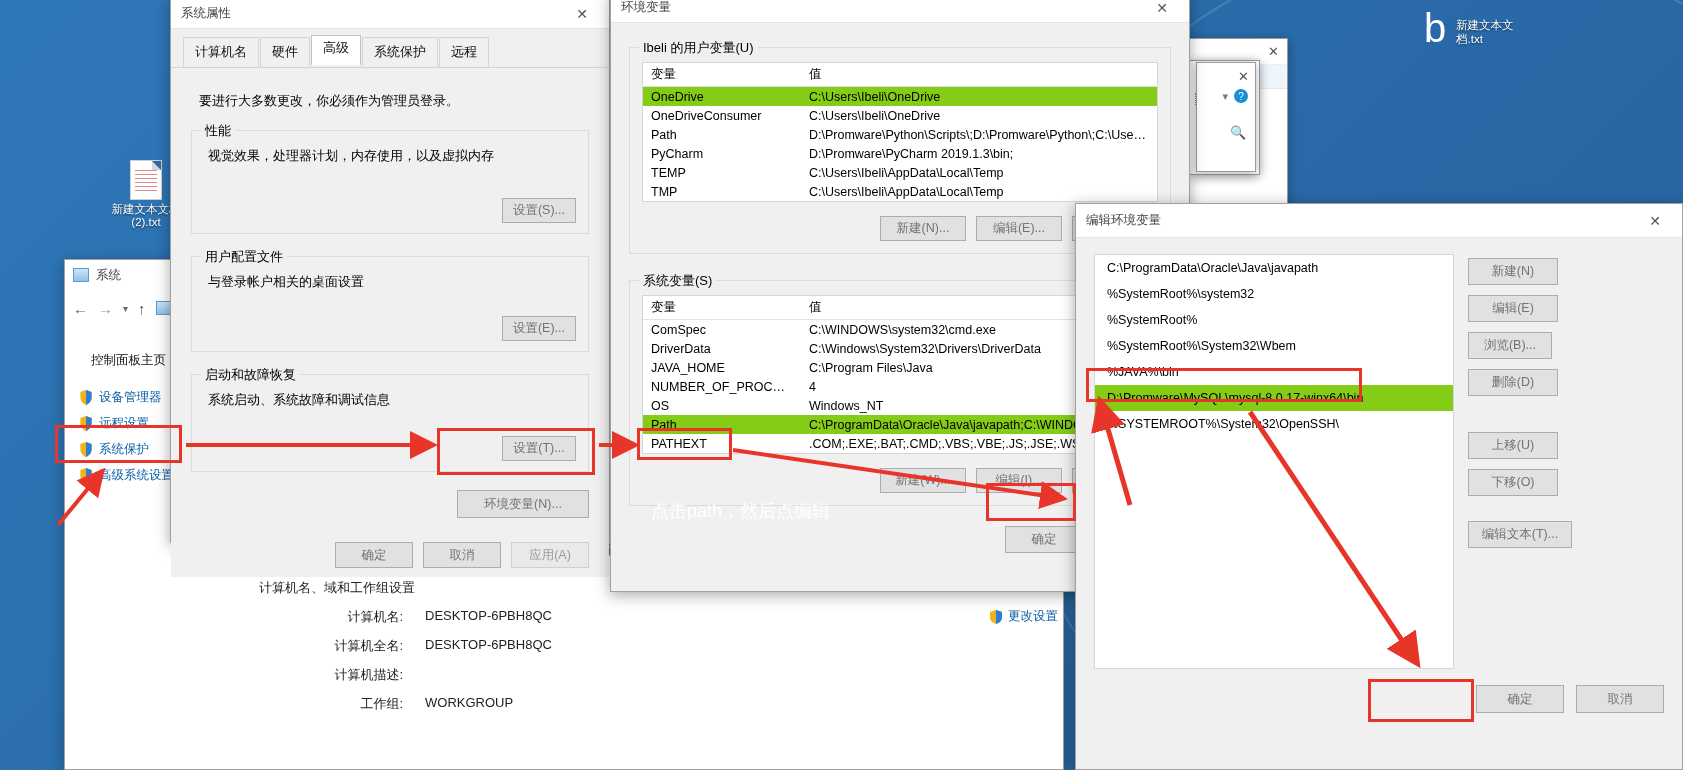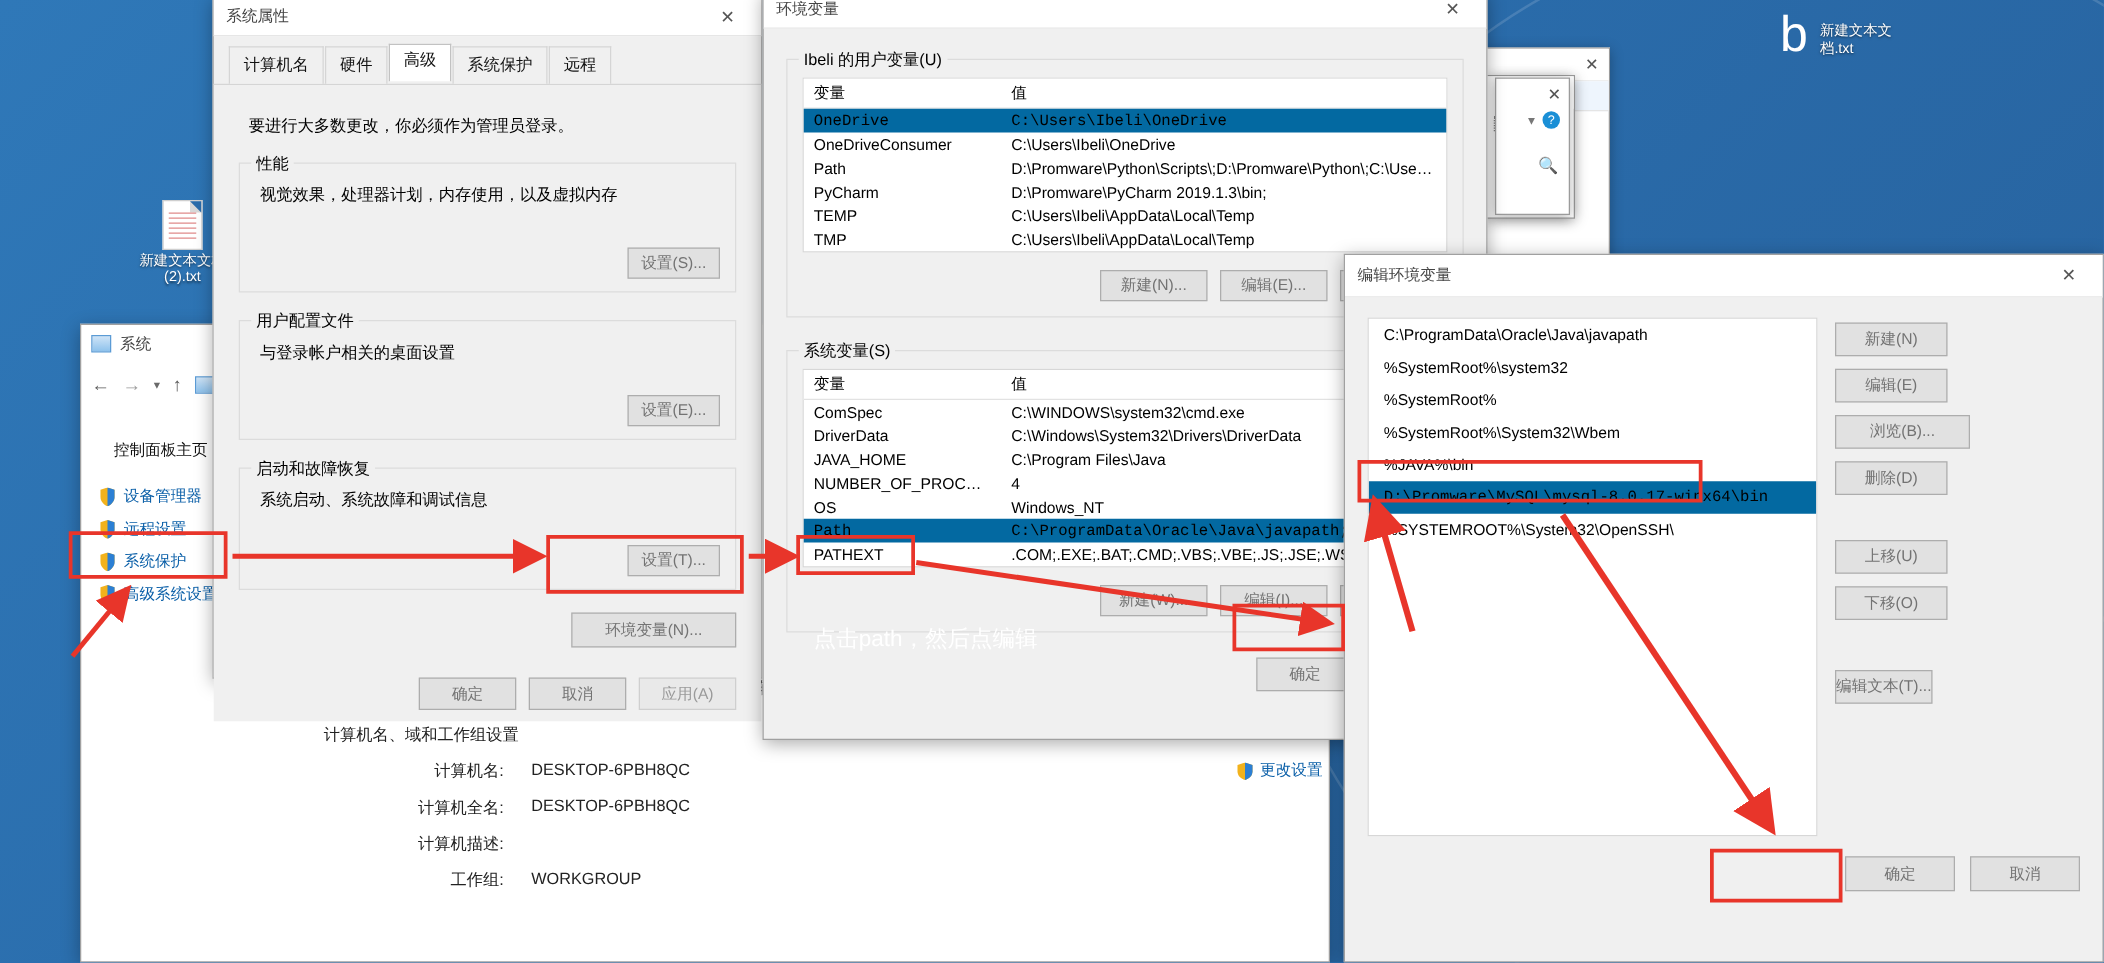--- a/index.html
+++ b/index.html
@@ -39,21 +39,21 @@
   
   .btn{background:#e1e1e1;border:1px solid #adadad;min-width:74px;height:25px;font-size:12.5px;
     display:inline-flex;align-items:center;justify-content:center;font-family:inherit;color:#737373;white-space:nowrap;}
   .btn.disabled{color:#9a9a9a;background:#e9e9e9;border-color:#cfcfcf;}
 
   
   .lv{background:#fff;border:1px solid #d7d7d7;}
   .lv .head{display:flex;border-bottom:1px solid #e2e2e2;height:24px;align-items:center;background:#fff;}
   .lv .head div{padding:0 8px;font-size:12.5px;}
   .lv .row{display:flex;height:19px;align-items:center;font-size:12.5px;white-space:nowrap;overflow:hidden;}
-  .lv .row.sel{background:#0369a1;font-family:Liberation Mono, monospace;}
+  .lv .row.sel{background:#84cc16;}
   .lv .row div{padding:0 8px;overflow:hidden;text-overflow:ellipsis;}
   .c1{width:158px;flex:0 0 158px;}
   .c2{flex:1;}
 
   
   .redbox{position:absolute;border:3px solid #e8352a;pointer-events:none;}
   .redtext{position:absolute;color:#ffffff;font-size:18px;line-height:19px;white-space:pre;font-family:"Liberation Sans","DejaVu Sans",sans-serif;}
   svg.anno{position:absolute;left:0;top:0;width:1683px;height:770px;pointer-events:none;}
 
   
@@ -389,25 +389,25 @@
       <div class="row" style="height:26px;"></div>
         <div class="row" style="height:26px;"></div>
       <div class="row" style="height:26px;"></div>
         <div class="row" style="height:26px;"></div>
       <div class="row" style="height:26px;"></div>
     </div>
 
     <div style="display:flex;flex-direction:column;gap:10px;padding-top:4px;">
       <button class="btn" style="width:90px;height:27px;">新建(N)</button>
       <button class="btn" style="width:90px;height:27px;">编辑(E)</button>
-      <button class="btn" style="width:108px;height:27px;">浏览(B)...</button>
+      <button class="btn" style="width:84px;height:27px;">浏览(B)...</button>
       <button class="btn" style="width:90px;height:27px;">删除(D)</button>
       <button class="btn" style="width:90px;height:27px;margin-top:26px;">上移(U)</button>
       <button class="btn" style="width:90px;height:27px;">下移(O)</button>
-      <button class="btn" style="width:78px;height:27px;margin-top:30px;">编辑文本(T)...</button>
+      <button class="btn" style="width:104px;height:27px;margin-top:15px;">编辑文本(T)...</button>
     </div>
   </div>
 
   <div style="display:flex;justify-content:flex-end;gap:12px;padding:16px 18px 0 0;">
     <button class="btn" style="min-width:88px;height:28px;">确定</button>
     <button class="btn" style="min-width:88px;height:28px;">取消</button>
   </div>
 </div>
 
 <div class="redbox" style="left:55px;top:425px;width:127px;height:38px;"></div>

